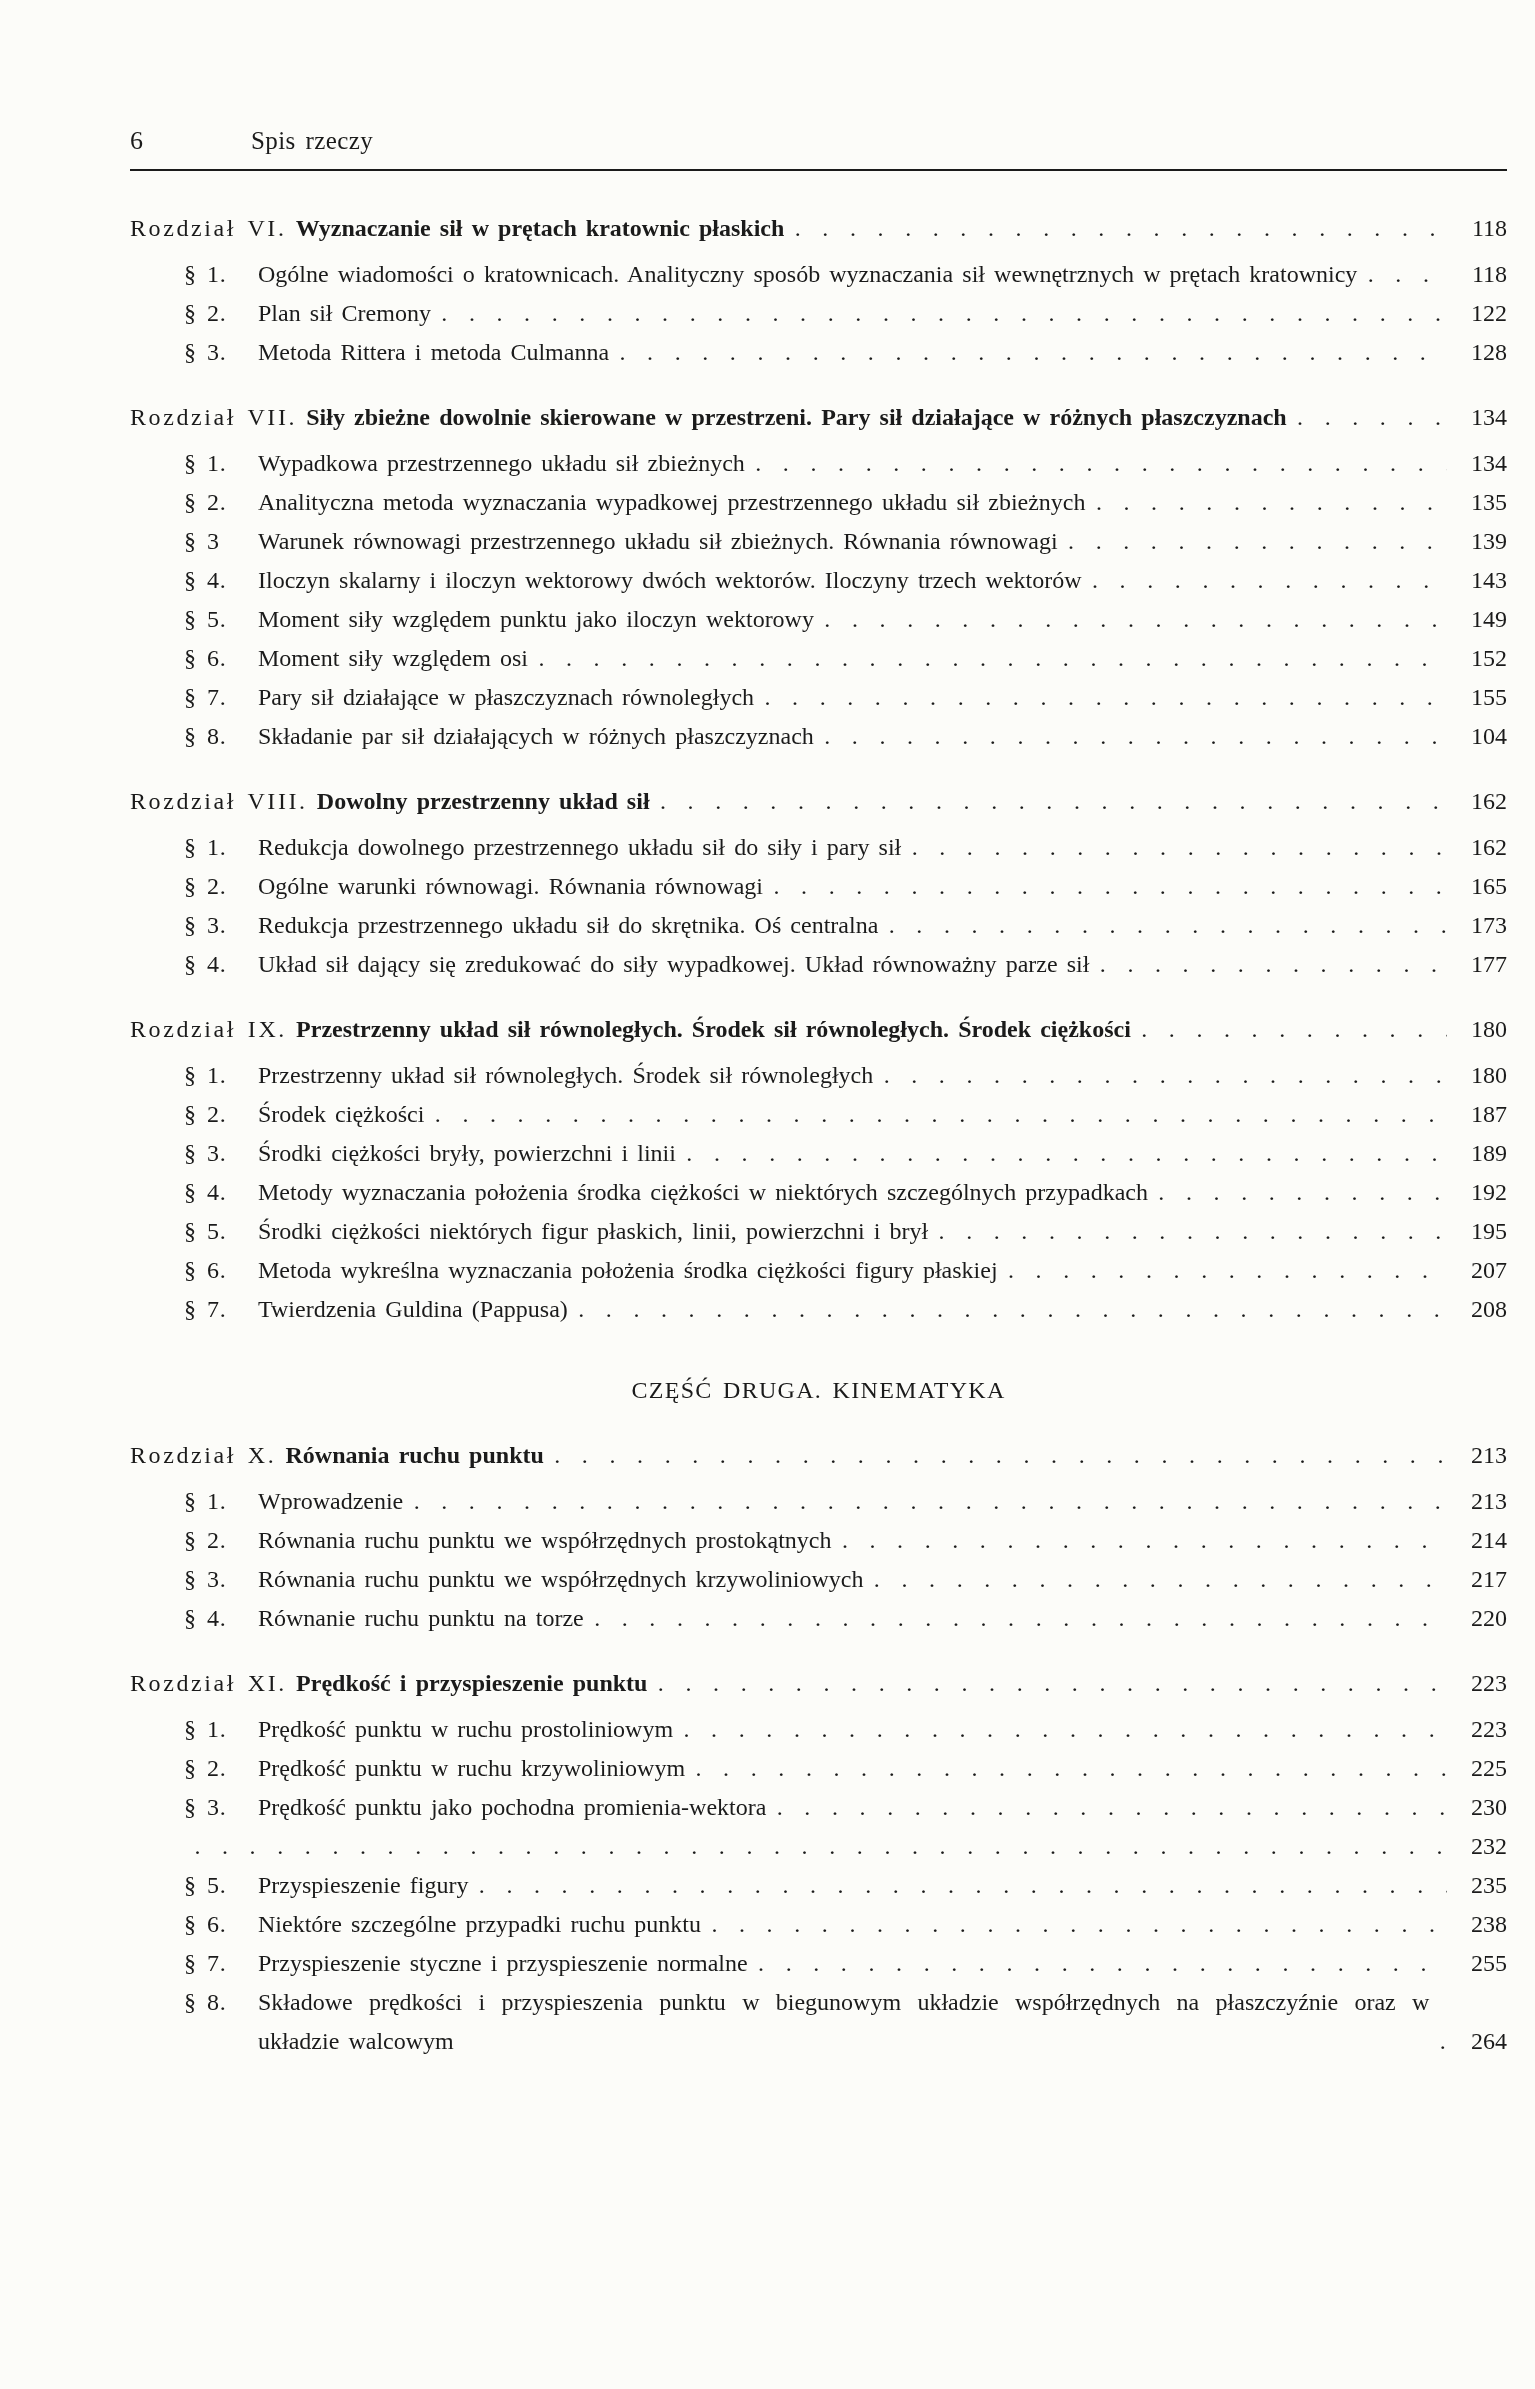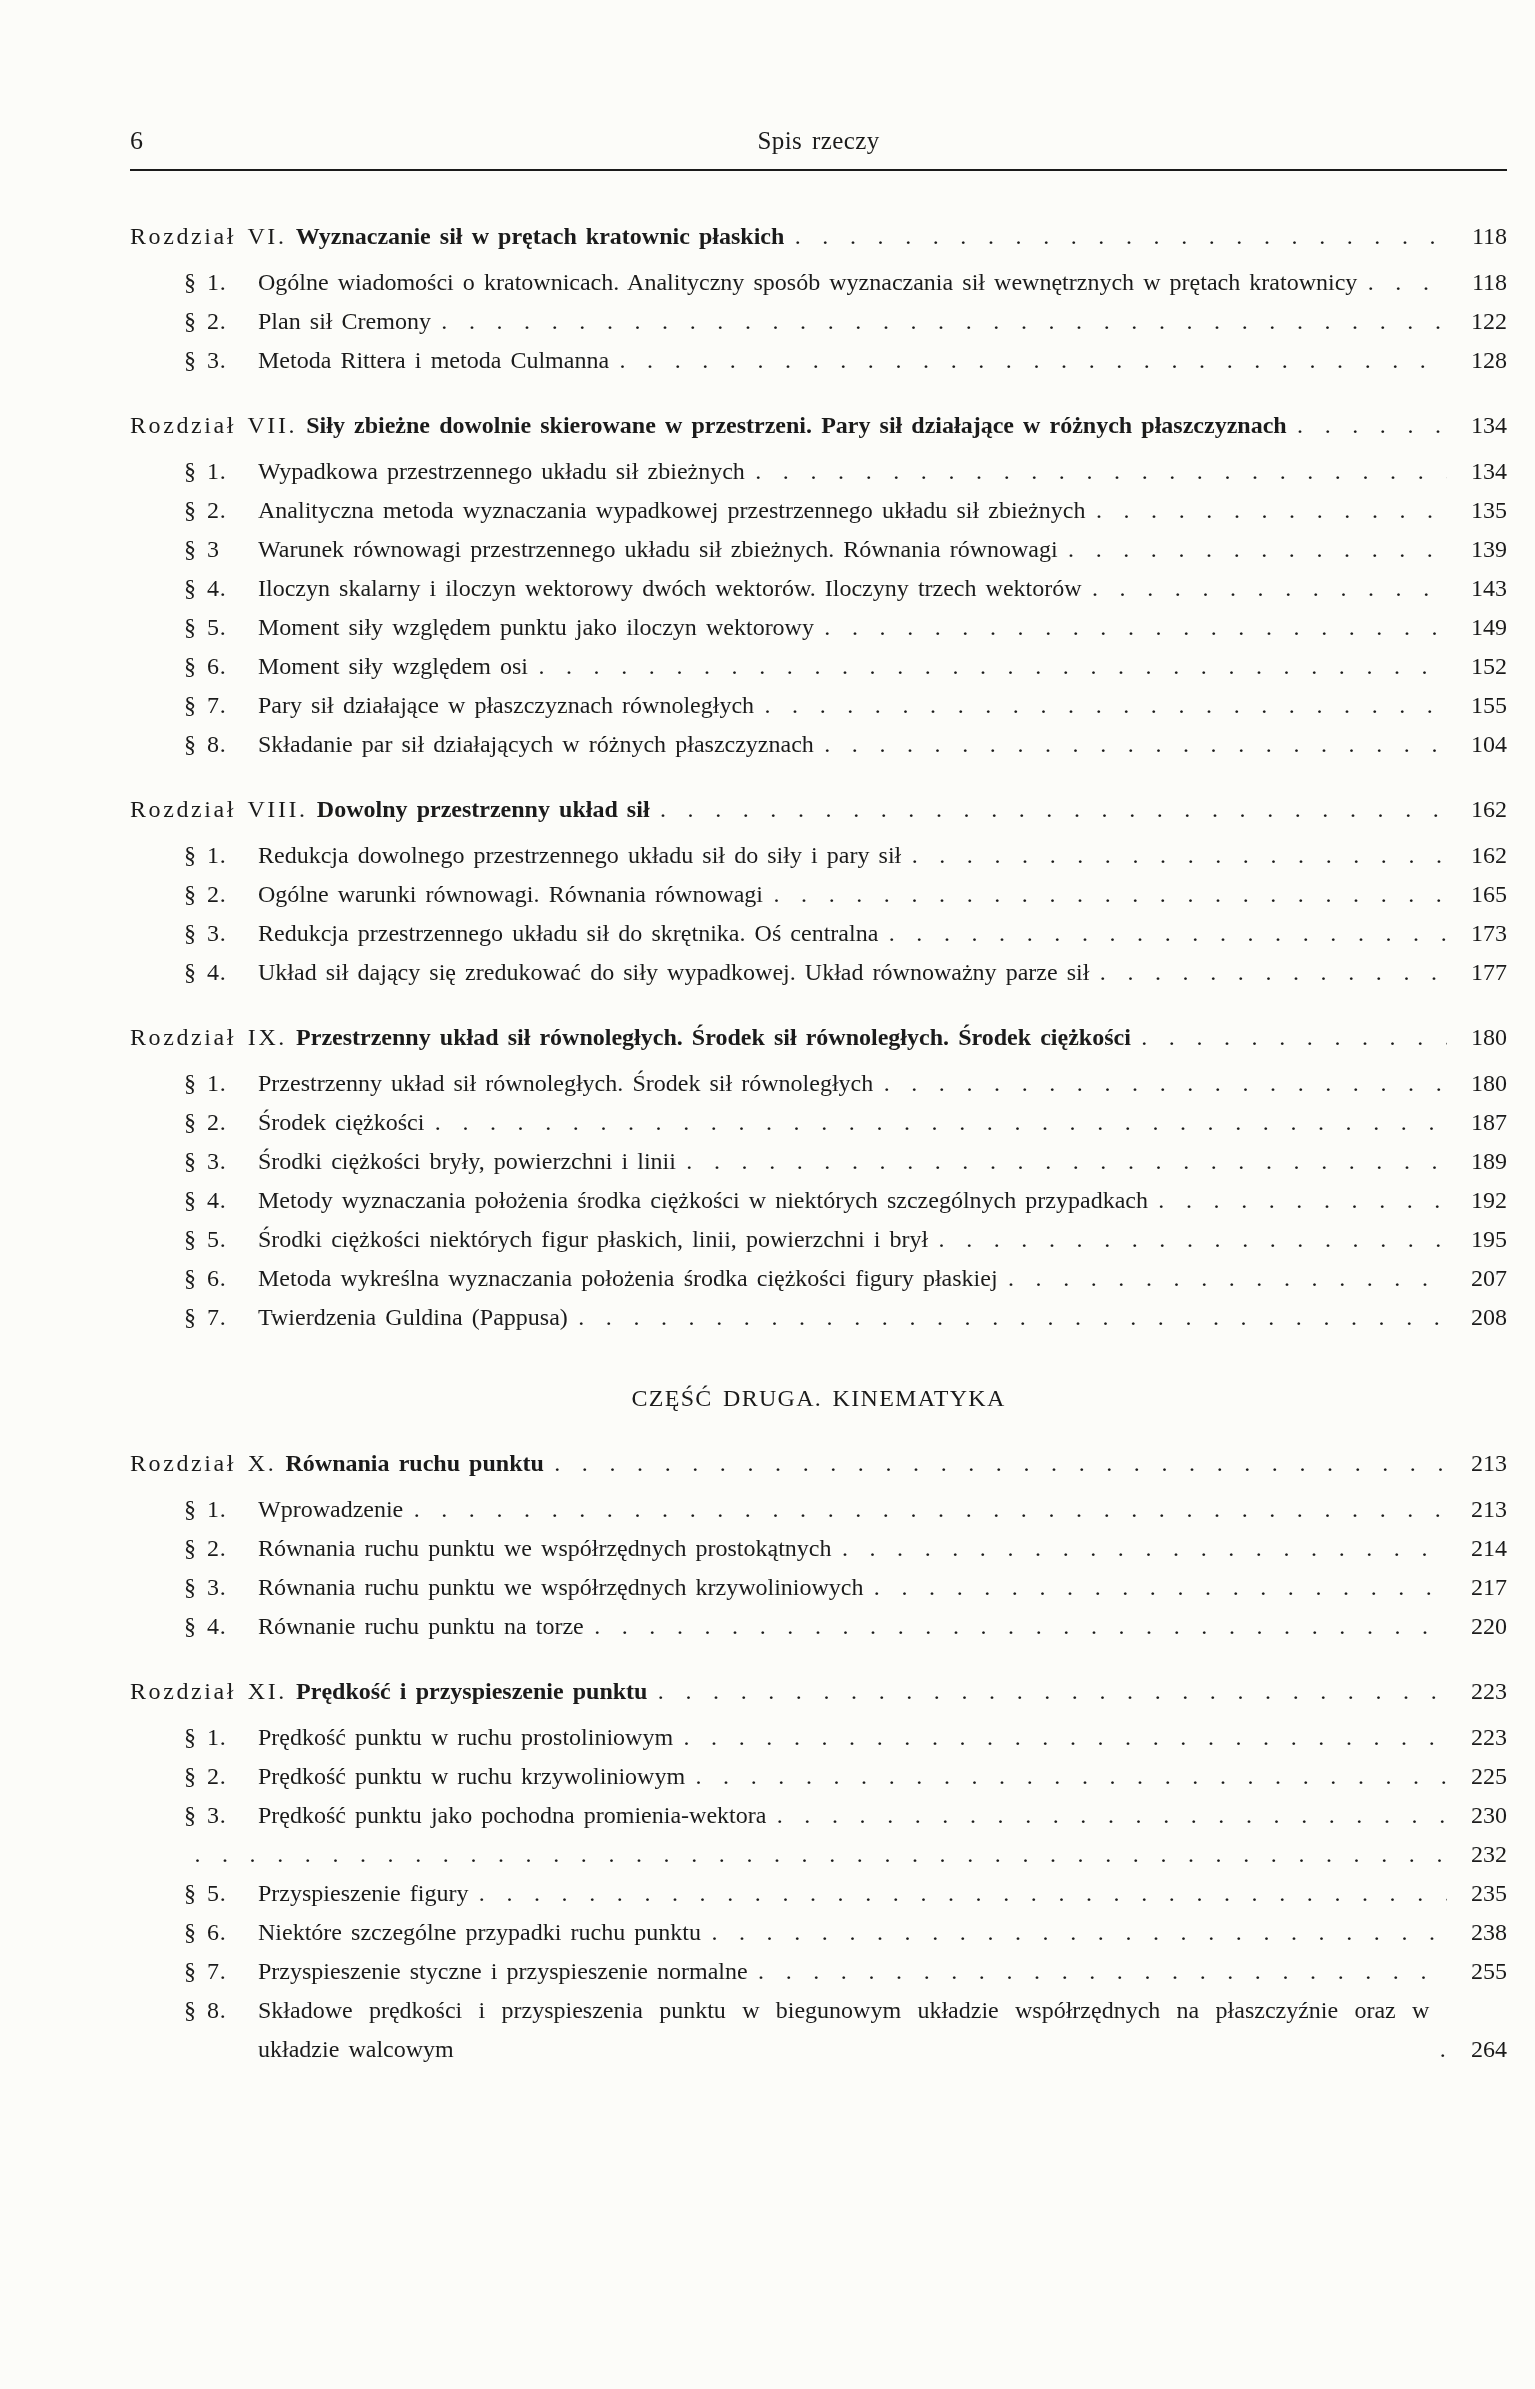--- a/index.html
+++ b/index.html
@@ -20,27 +20,27 @@
     word-spacing: 0.13em;
     overflow: hidden;
   }
   .page-header {
     display: flex;
     align-items: baseline;
     border-bottom: 2.6px solid var(--ink, #1b1b1b);
     padding-bottom: 8.6px;
   }
   .page-num { width: 121px; font-size: 26px; }
-  .header-title { flex: 1 1 auto; text-align: center; font-size: 25px; letter-spacing: 0.4px; }
+  .header-title { flex: 1 1 auto; font-size: 25px; letter-spacing: 0.4px; }
   .header-spacer { width: 121px; }
 
   .toc { padding-top: 38px; }
 
   .chapter { margin-top: 26px; }
-  .chapter:first-child { margin-top: 8px; }
+  .chapter:first-child { margin-top: 0; }
 
   .entry { display: flex; align-items: flex-end; }
   .entry-text {
     flex: 0 1 auto;
     text-align: justify;
     min-width: 0;
   }
   .leader {
     flex: 1 1 0;
     min-width: 7px;

